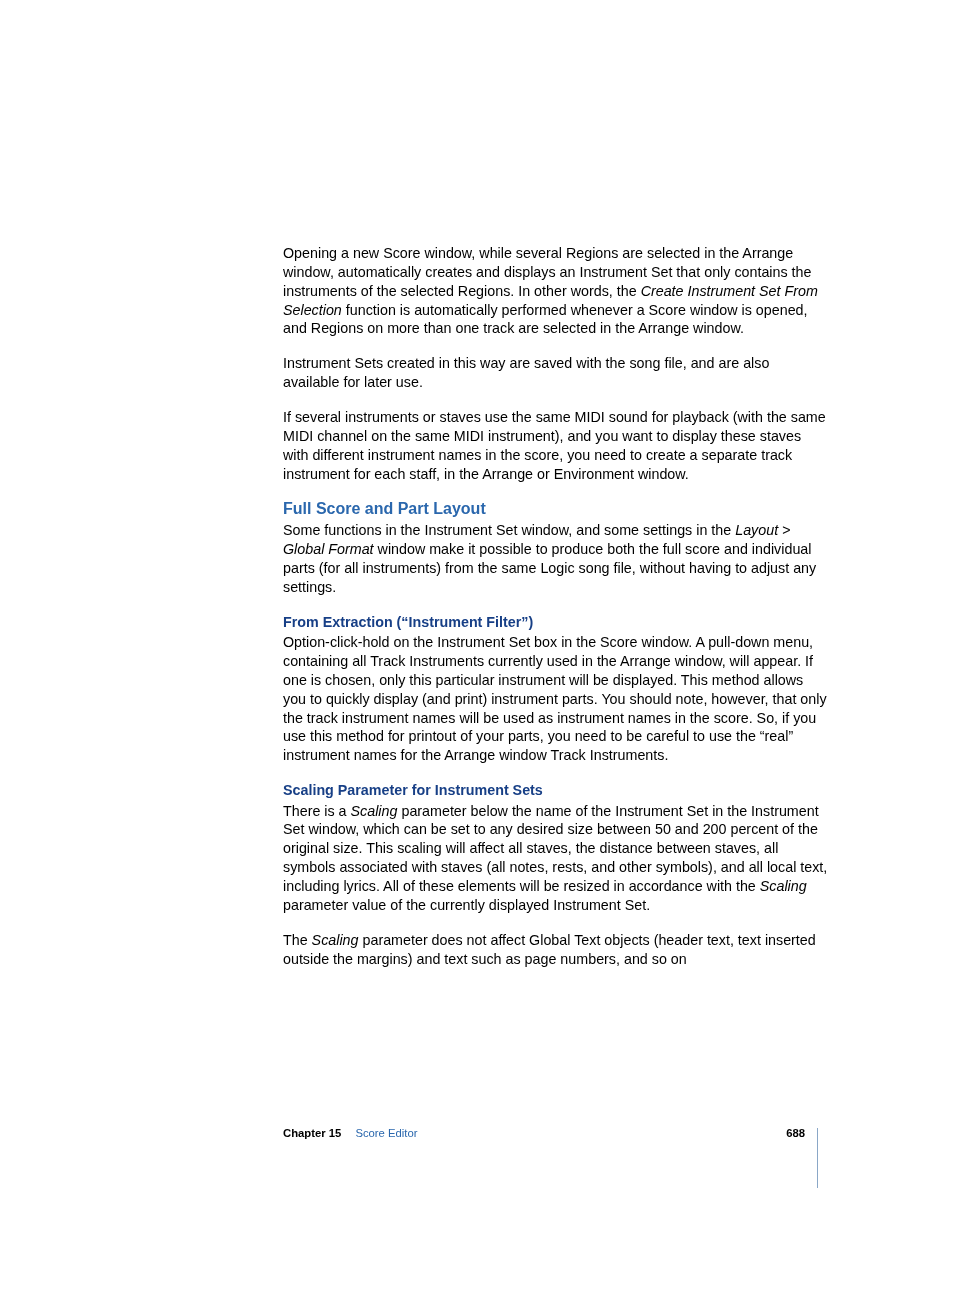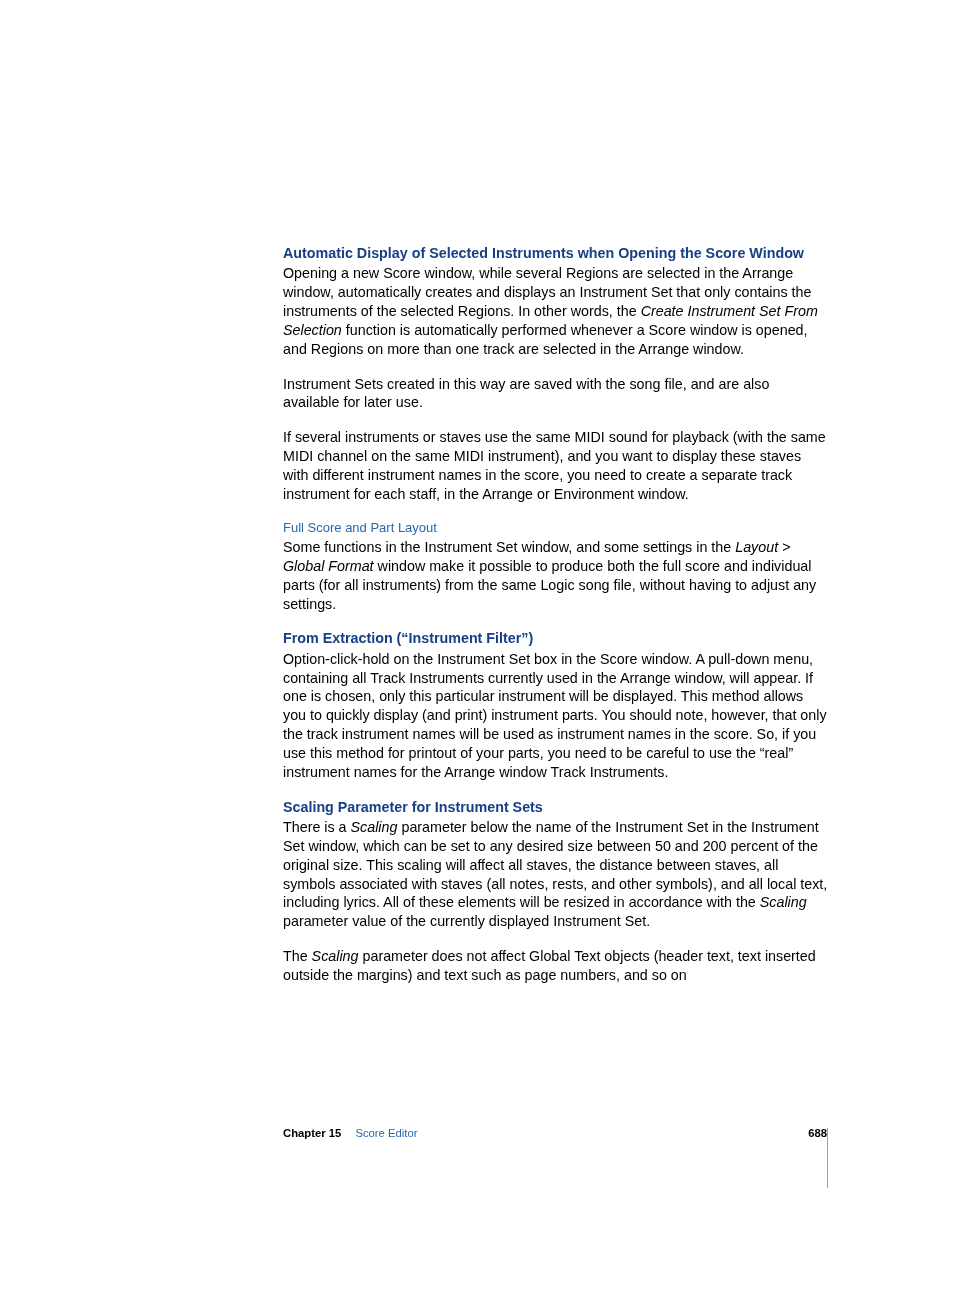--- a/index.html
+++ b/index.html
@@ -26,34 +26,34 @@
   }
   .body-text {
     font-size: 14.3px;
     line-height: 1.32;
     color: #000;
     margin: 0 0 16px 0;
   }
   .body-text.last  { margin-bottom: 4px; }
   .section-title {
     color: #2a67ad;
-    font-weight: 400;
-    font-size: 13px;
+    font-weight: 700;
+    font-size: 16px;
     line-height: 1.25;
     margin: 8px 0 2px 0;
   }
   em.doc-italic { font-style: italic; }
   .footer {
     position: absolute;
     left: 283px;
-    right: 126px;
+    right: 136px;
     top: 1128px;
     height: 60px;
     border-right: 1px solid #8aa7c7;
-    padding-right: 0;
+    padding-right: 12px;
     box-sizing: border-box;
   }
   .footer-row {
     display: flex;
     justify-content: space-between;
     align-items: center;
     font-size: 11.3px;
     line-height: 1;
     padding-top: 0;
   }
@@ -64,21 +64,20 @@
   }
   .chapter-label { font-weight: 700; color: #000; }
   .chapter-title { color: #2a67ad; font-weight: 400; }
   .page-number { font-weight: 700; color: #000; }
 </style>
 </head>
 <body>
 
 <div class="page">
 
-  <h4 class="subhead-blue-bold">Automatic Display of Selected Instruments when Opening the Score Window</h4>
   <p class="body-text">
     <span>Opening a new Score window, while several Regions are selected in the Arrange window, automatically creates and displays an Instrument Set that only contains the instruments of the selected Regions. In other words, the </span><em class="doc-italic">Create Instrument Set From Selection</em><span> function is automatically performed whenever a Score window is opened, and Regions on more than one track are selected in the Arrange window.</span>
   </p>
   <p class="body-text">Instrument Sets created in this way are saved with the song file, and are also available for later use.</p>
 
   <p class="body-text">If several instruments or staves use the same MIDI sound for playback (with the same MIDI channel on the same MIDI instrument), and you want to display these staves with different instrument names in the score, you need to create a separate track instrument for each staff, in the Arrange or Environment window.</p>
 
   <h3 class="section-title">Full Score and Part Layout</h3>
   <p class="body-text">
     <span>Some functions in the Instrument Set window, and some settings in the </span><em class="doc-italic">Layout &gt; Global Format</em><span> window make it possible to produce both the full score and individual parts (for all instruments) from the same Logic song file, without having to adjust any settings.</span>

